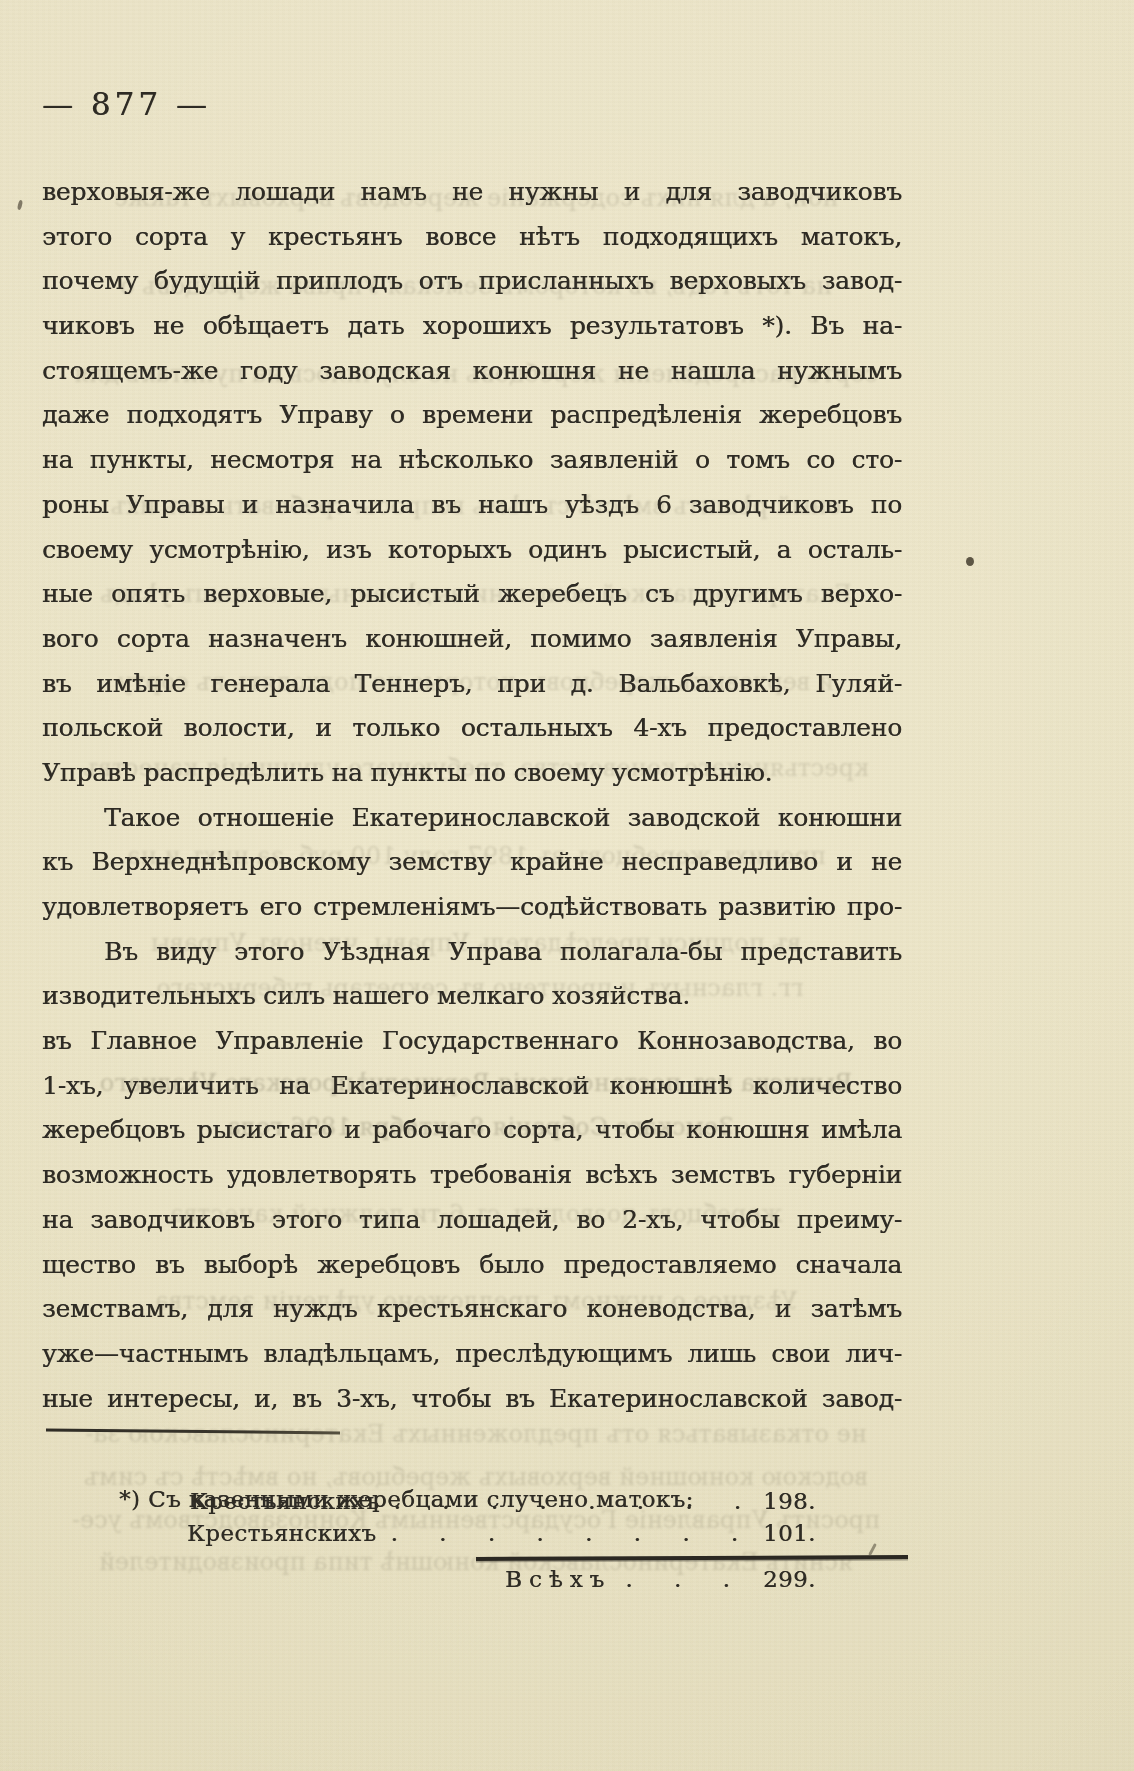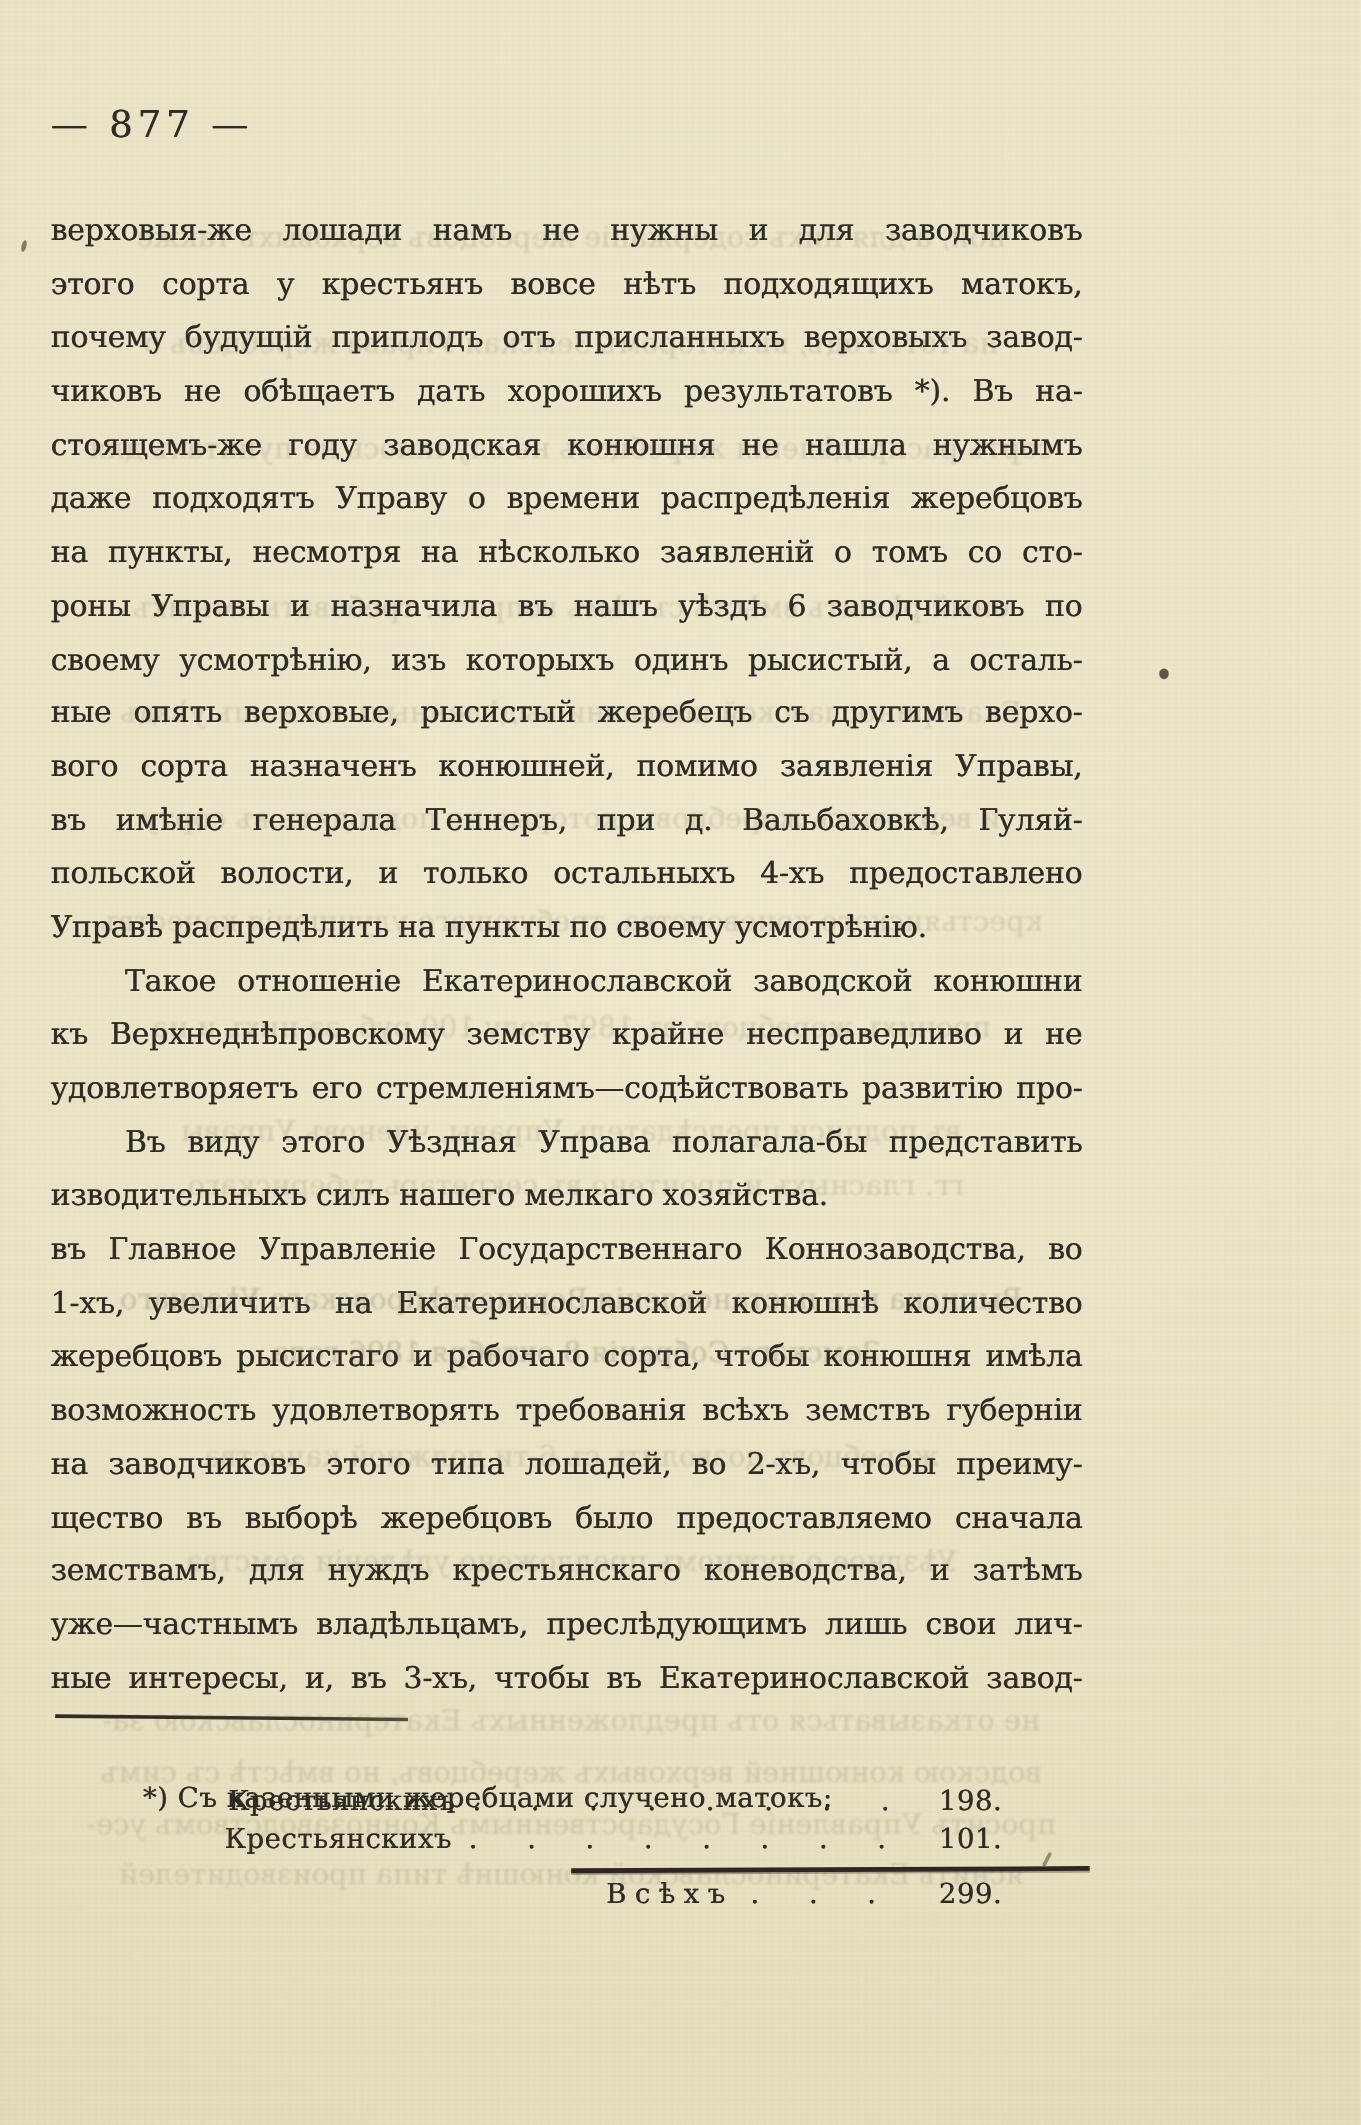--- a/index.html
+++ b/index.html
@@ -49,21 +49,21 @@
   }
   #fn-row-0{ left:190px;top:1488px;width:645px; }
   #fn-row-1{ left:187px;top:1520px;width:648px; }
   #fn-row-2{ left:505px;top:1566px;width:330px; }
   .fn-label{ white-space:nowrap; }
   #fn-row-2 .fn-label{ letter-spacing:7px; }
   .fn-leader{
     flex:1;overflow:hidden;white-space:nowrap;
     letter-spacing:17px;padding-left:14px;font-size:23px;
   }
-  .fn-value{ min-width:72px;text-align:right;white-space:nowrap; }
+  .fn-value{ min-width:72px;text-align:left;white-space:nowrap; }
   #sum-rule{
     position:absolute;left:476px;top:1556px;width:432px;height:4px;
     background:#2b2822;transform:rotate(-0.25deg);
     box-shadow:0 1.5px 0 rgba(43,40,34,0.35);
   }
 
   
   .bleed-line{
     position:absolute;left:46px;width:860px;text-align:center;
     font-size:24px;line-height:30px;color:#6d6750;opacity:0.20;

